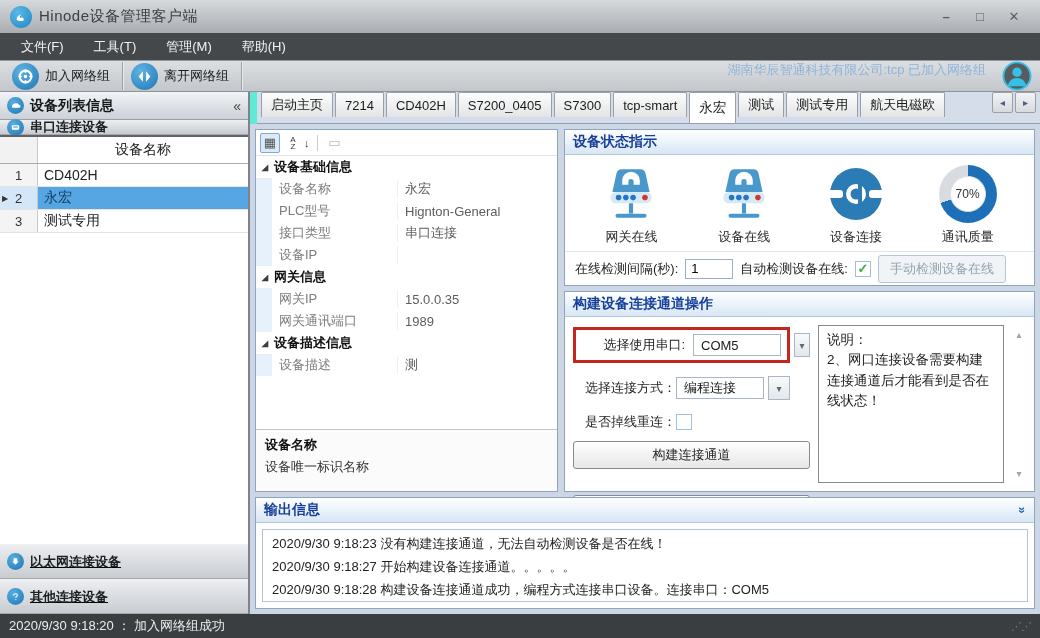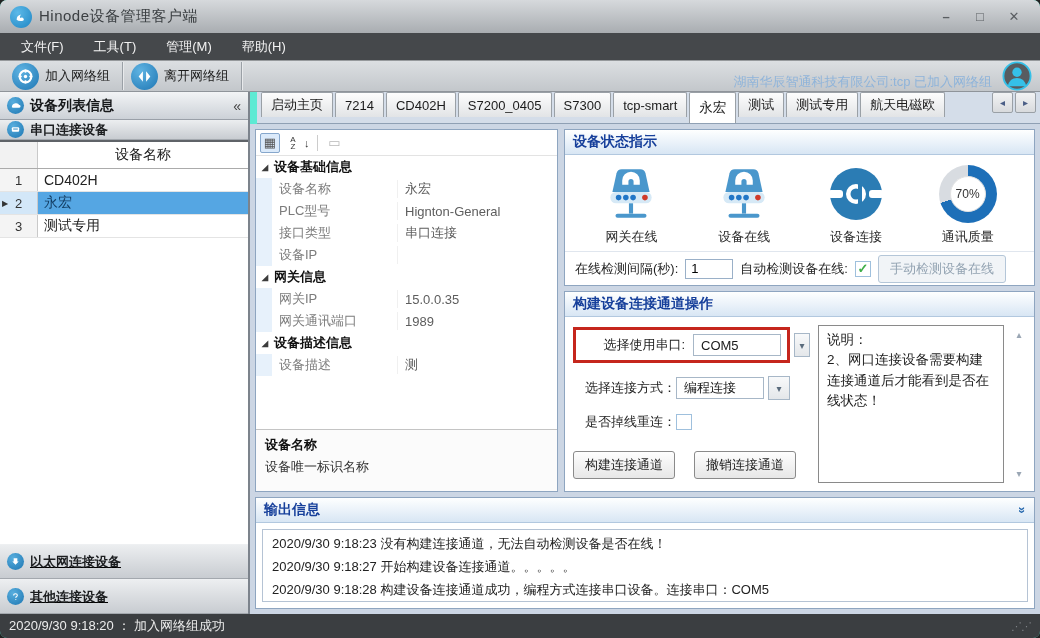--- a/index.html
+++ b/index.html
@@ -1,18 +1,18 @@
 <!DOCTYPE html>
 <html><head>
 <meta charset="utf-8">
 <style>
   html,body{margin:0;padding:0;background:#222;}
   *{box-sizing:border-box;}
   .window{width:1040px;height:638px;display:flex;flex-direction:column;
-    font-family:"Liberation Sans",sans-serif;background:#5eead4;overflow:hidden;border-radius:7px;}
+    font-family:"Liberation Sans",sans-serif;background:#5eead4;overflow:hidden;}
 
   
   .titlebar{height:33px;background:linear-gradient(#d6d9dc,#a9adb1);display:flex;align-items:center;padding:0 10px;flex:0 0 auto;}
   .logo{width:22px;height:22px;border-radius:50%;background:radial-gradient(circle at 35% 30%,#5cb9e8,#1f86c4);display:flex;align-items:center;justify-content:center;margin-right:7px;}
   .logo svg{width:14px;height:14px;}
   .win-title{font-size:15px;color:#3c4043;letter-spacing:.5px;}
   .win-btns{margin-left:auto;display:flex;gap:2px;}
   .win-btn{width:32px;height:22px;display:flex;align-items:center;justify-content:center;color:#5a5e62;font-size:13px;}
   .btn-min::before{content:"–";font-weight:bold;}
   .btn-max::before{content:"□";}
@@ -22,34 +22,34 @@
   .menubar{height:27px;background:#45484b;display:flex;align-items:center;padding-left:6px;flex:0 0 auto;}
   .menu-item{color:#f2f2f2;font-size:13px;padding:0 15px;height:100%;display:flex;align-items:center;}
 
   
   .toolbar{height:32px;background:linear-gradient(#dcdfe2,#c3c7cb);border-top:1px solid #96999c;border-bottom:1px solid #8f949a;display:flex;align-items:center;padding:0 6px;flex:0 0 auto;}
   .tb-btn{display:flex;align-items:center;gap:6px;padding:0 10px 0 6px;height:34px;}
   .tb-sep{width:1px;height:28px;background:#9aa0a6;margin:0 2px;box-shadow:1px 0 0 #e8eaec;}
   .tb-icon{width:27px;height:27px;border-radius:50%;background:radial-gradient(circle at 35% 30%,#5fb3e2,#1f77b4);display:flex;align-items:center;justify-content:center;color:#fff;font-size:12px;}
   .tb-icon svg{width:17px;height:17px;}
   .tb-label{font-size:13px;color:#1c1c1c;}
-  .tb-right{margin-left:auto;display:flex;align-items:flex-end;gap:10px;padding-right:2px;}
+  .tb-right{margin-left:auto;display:flex;align-items:flex-start;gap:16px;padding-right:2px;}
   .company{font-size:13px;color:#8fb4da;}
   .avatar{width:30px;height:30px;}
 
   
   .app-body{flex:1;display:flex;min-height:0;}
 
   
   .sidebar{width:250px;flex:0 0 auto;display:flex;flex-direction:column;background:#c6cdd6;border-right:2px solid #7c838c;}
   .sb-header{height:28px;background:linear-gradient(#f2f4f6,#ccd1d7);border-bottom:1px solid #9aa0a8;display:flex;align-items:center;padding:0 7px;flex:0 0 auto;}
   .sb-title{font-size:14px;font-weight:bold;color:#16181a;margin-left:6px;}
   .sb-collapse{margin-left:auto;color:#444;font-size:14px;}
   .sb-collapse::before{content:"«";}
-  .sb-section{height:20px;background:linear-gradient(#eceef0,#c8ccd1);border-bottom:1px solid #a3a8ae;display:flex;align-items:center;padding:0 7px;flex:0 0 auto;}
+  .sb-section{height:15px;background:linear-gradient(#eceef0,#c8ccd1);border-bottom:1px solid #a3a8ae;display:flex;align-items:center;padding:0 7px;flex:0 0 auto;}
   .sb-section-label{font-size:13px;font-weight:bold;color:#1c1e20;margin-left:6px;}
   .sb-bottom .sb-section{border-top:1px solid #eef0f2;height:35px;text-decoration:underline;}
   .mini-icon{width:17px;height:17px;border-radius:50%;background:radial-gradient(circle at 35% 30%,#58aede,#1d76b2);flex:0 0 auto;display:flex;align-items:center;justify-content:center;}
   .mini-icon svg{width:11px;height:11px;}
   .sb-table{flex:1;background:#fff;border-top:2px solid #5f6368;overflow:hidden;display:flex;flex-direction:column;min-height:0;}
   .dg-header{display:flex;height:27px;border-bottom:1px solid #ababab;flex:0 0 auto;}
   .dg-corner{width:38px;background:#f2f2f2;border-right:1px solid #c9c9c9;}
   .dg-head-cell{flex:1;display:flex;align-items:center;justify-content:center;font-size:14px;color:#1a1a1a;background:#fff;}
   .dg-row{display:flex;height:23px;border-bottom:1px solid #e4e4e4;flex:0 0 auto;}
   .dg-num{width:38px;background:#f4f4f4;border-right:1px solid #c9c9c9;display:flex;align-items:center;justify-content:center;font-size:13px;color:#333;position:relative;}
@@ -120,21 +120,21 @@
   
   .channel-panel{flex:1;}
   .channel-body{flex:1;display:flex;padding:8px;gap:8px;min-height:0;}
   .chan-left{width:237px;flex:0 0 auto;display:flex;flex-direction:column;}
   .red-box{border:3px solid #c5261d;display:flex;align-items:center;gap:8px;padding:4px 6px;width:fit-content;}
   .combo-field{width:88px;height:22px;border:1px solid #a7b7c7;background:#fff;font-size:13px;display:flex;align-items:center;padding-left:7px;color:#1a1a1a;}
   .combo-arrow{width:22px;height:24px;border:1px solid #a7b7c7;background:linear-gradient(#f8f9fa,#e4e7ea);display:flex;align-items:center;justify-content:center;color:#5a6b7c;font-size:10px;margin-left:4px;}
   .combo-arrow::before{content:"▾";}
   .chan-row{display:flex;align-items:center;margin-top:13px;text-align:right;}
   .chan-row .ctl-label{width:103px;flex:0 0 auto;}
-  .chan-btns{display:flex;gap:19px;margin-top:20px;}
+  .chan-btns{display:flex;gap:26px;margin-top:10px;flex-direction:column;}
   .note-box{flex:1;border:1px solid #8a8a8a;background:#fff;padding:4px 8px;font-size:13.5px;color:#1d1d1d;line-height:1.5;overflow:hidden;}
   .note-line{margin:0;}
   .note-scroll{width:14px;flex:0 0 auto;display:flex;flex-direction:column;justify-content:space-between;align-items:center;padding:4px 0;color:#9aa6b4;font-size:10px;}
   .note-up::before{content:"▴";}
   .note-down::before{content:"▾";}
 
   
   .output-panel{height:112px;flex:0 0 auto;}
   .out-chevron{margin-left:auto;color:#2b6cb0;font-size:12px;transform:rotate(90deg);font-weight:bold;}
   .out-chevron::before{content:"»";}

